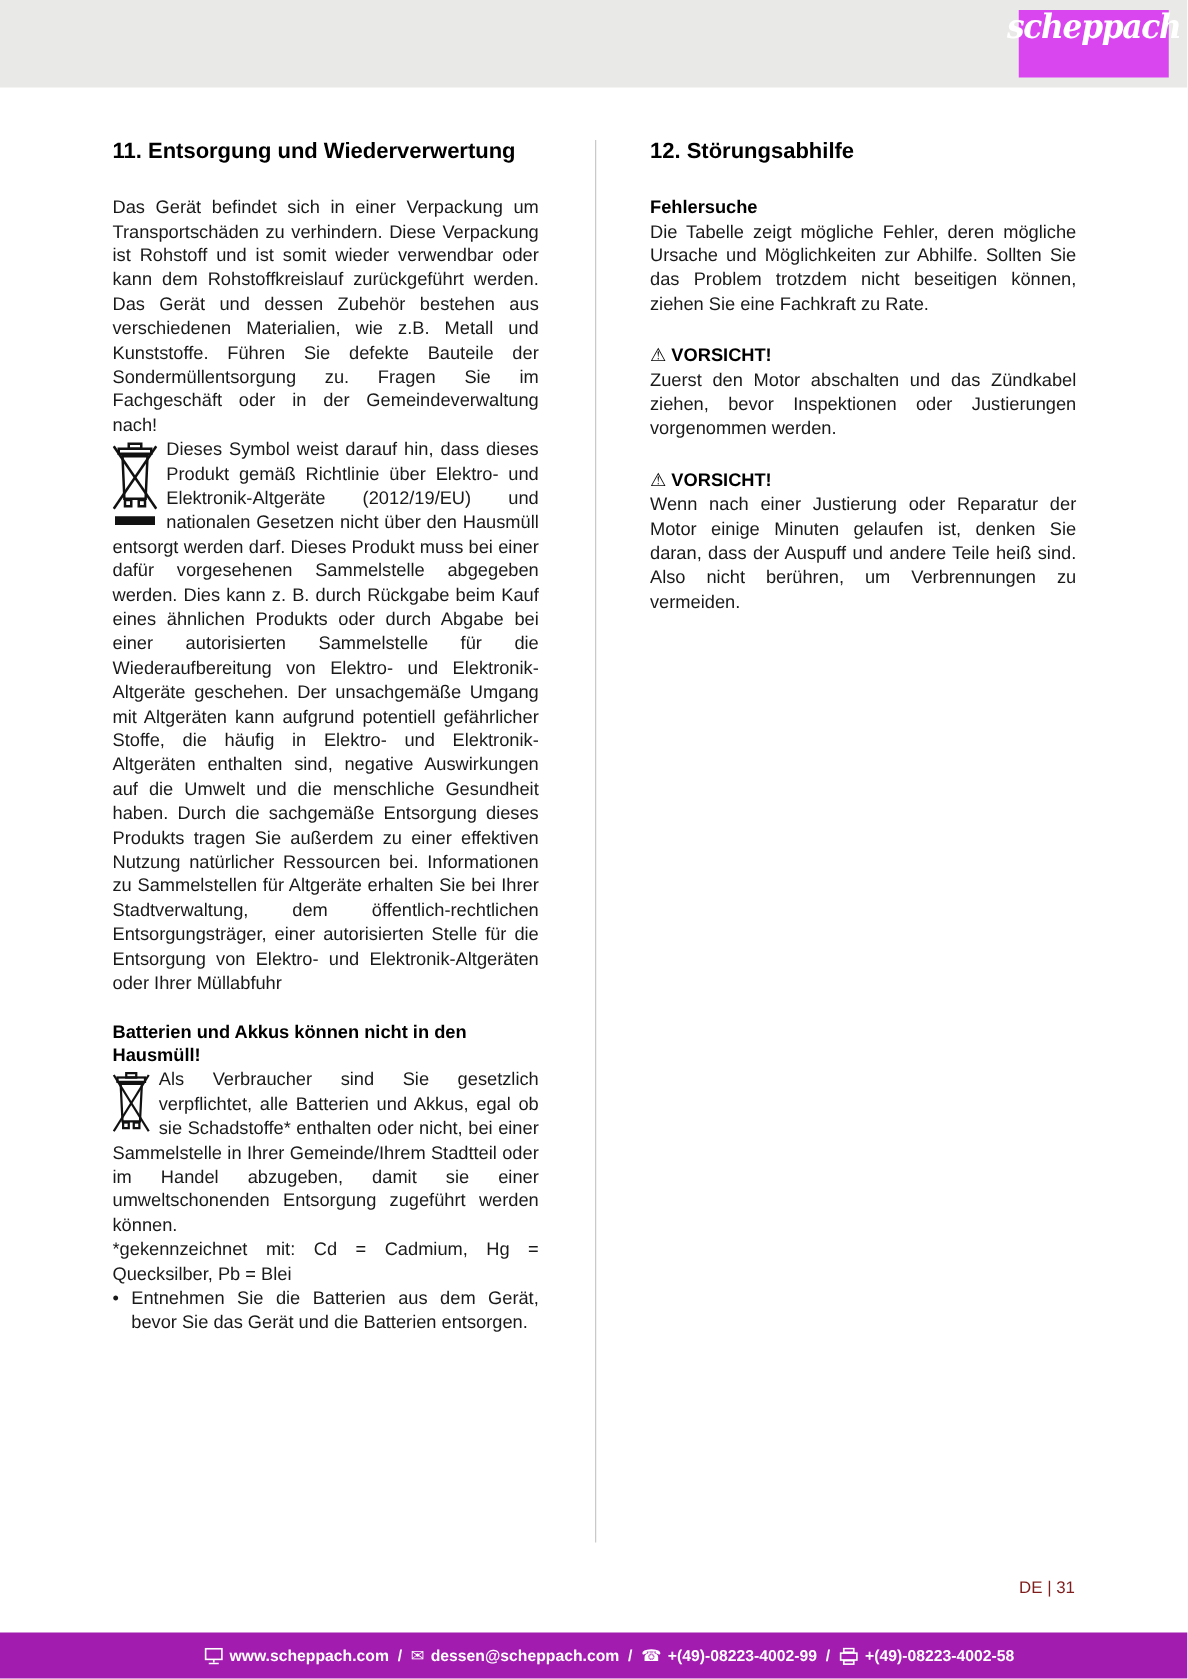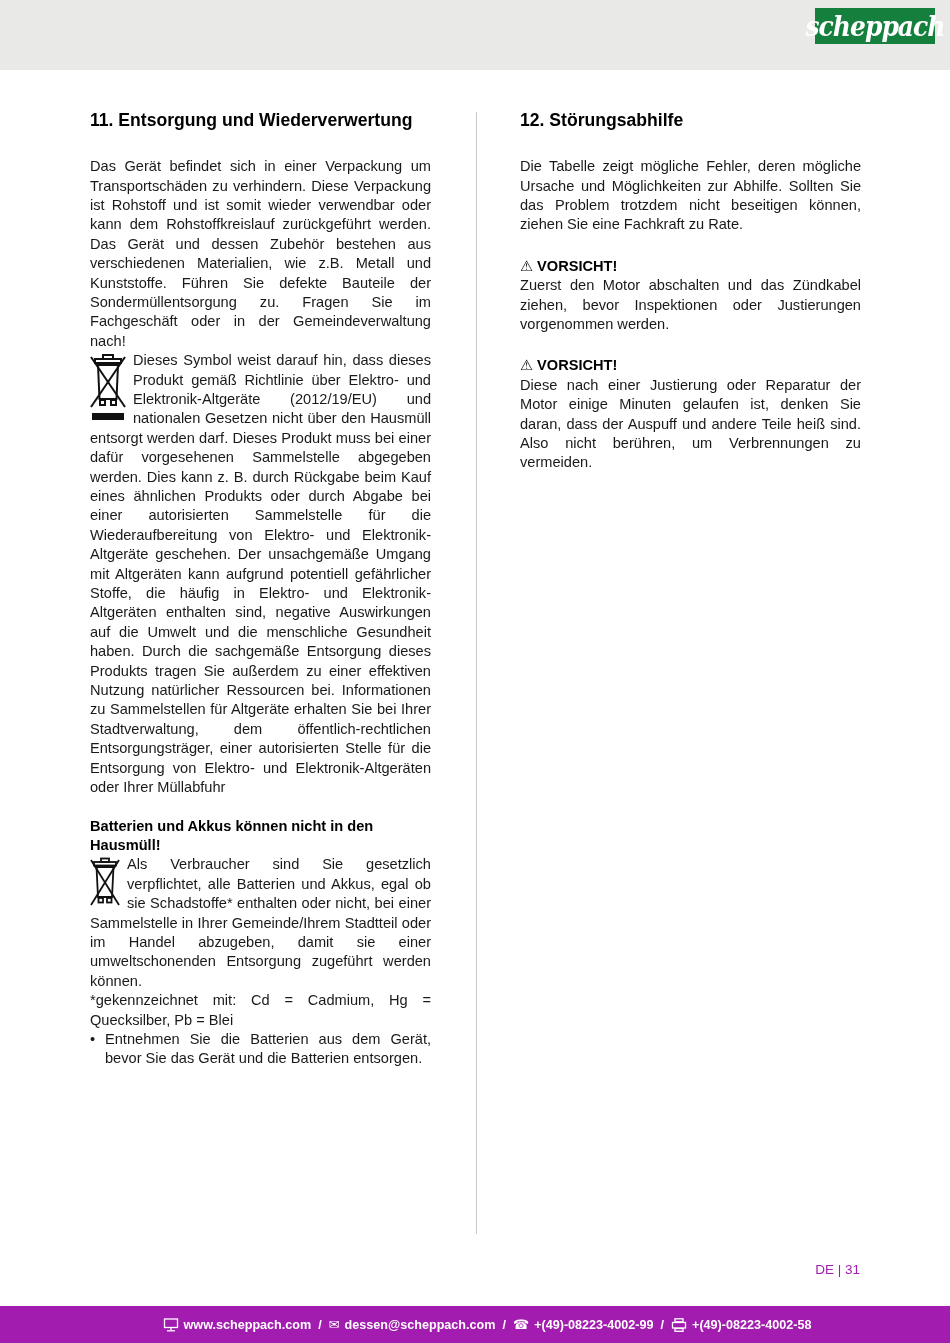--- a/index.html
+++ b/index.html
@@ -16,23 +16,23 @@
   
   .header-band {
     position: absolute;
     top: 0; left: 0;
     width: 100%; height: 70px;
     background: #e9e9e7;
   }
   .logo-box {
     position: absolute;
     top: 8px; right: 15px;
-    width: 120px; height: 36px;
-    background: #15803d;
-    display: flex; align-items: center; justify-content: center;
+    width: 120px; height: 54px;
+    background: #d946ef;
+    display: flex; justify-content: center;
   }
   .logo-text {
     font-family: "DejaVu Serif", serif;
     font-style: italic;
     font-weight: bold;
     font-size: 25px;
     letter-spacing: -1px;
     color: #fff;
     transform: scaleY(1.08);
   }
@@ -95,21 +95,21 @@
     position: absolute;
     left: 476px; top: 112px;
     width: 1px; height: 1122px;
     background: #c9c9c9;
   }
 
   .page-number {
     position: absolute;
     top: 1262px; right: 90px;
     font-size: 13.5px;
-    color: #a21caf;
+    color: #7f1d1d;
   }
 
   
   .footer-bar {
     position: absolute;
     left: 0; bottom: 0;
     width: 100%; height: 37px;
     background: #a21caf;
     color: #fff;
     display: flex;
@@ -187,31 +187,32 @@
       <span class="bullet-marker">•</span>
       <span class="bullet-text">Entnehmen Sie die Batterien aus dem Gerät, bevor Sie das Gerät und die Batterien entsorgen.</span>
     </div>
   </div>
 
   <div class="divider"></div>
 
   <div class="col col-right">
     <h1 class="section-title">12. Störungsabhilfe</h1>
 
+    <p class="bold-heading" style="margin-top:0;">Fehlersuche</p>
     <p>Die Tabelle zeigt mögliche Fehler, deren mögliche Ursache und Möglichkeiten zur Abhilfe. Sollten Sie das Problem trotzdem nicht beseitigen können, ziehen Sie eine Fachkraft zu Rate.</p>
 
     <p class="caution-heading">
       <span class="warning-glyph">⚠</span><span>VORSICHT!</span>
     </p>
     <p>Zuerst den Motor abschalten und das Zündkabel ziehen, bevor Inspektionen oder Justierungen vorgenommen werden.</p>
 
     <p class="caution-heading">
       <span class="warning-glyph">⚠</span><span>VORSICHT!</span>
     </p>
-    <p>Diese nach einer Justierung oder Reparatur der Motor einige Minuten gelaufen ist, denken Sie daran, dass der Auspuff und andere Teile heiß sind. Also nicht berühren, um Verbrennungen zu vermeiden.</p>
+    <p>Wenn nach einer Justierung oder Reparatur der Motor einige Minuten gelaufen ist, denken Sie daran, dass der Auspuff und andere Teile heiß sind. Also nicht berühren, um Verbrennungen zu vermeiden.</p>
   </div>
 
   <div class="page-number">DE | 31</div>
 
   <div class="footer-bar">
     <span class="footer-item">
       <svg class="footer-svg" width="16" height="14" viewBox="0 0 16 14" xmlns="http://www.w3.org/2000/svg">
         <g stroke="#fff" stroke-width="1.3" fill="none">
           <rect x="1.5" y="1" width="13" height="8.5"></rect>
           <line x1="8" y1="9.5" x2="8" y2="12"></line>

